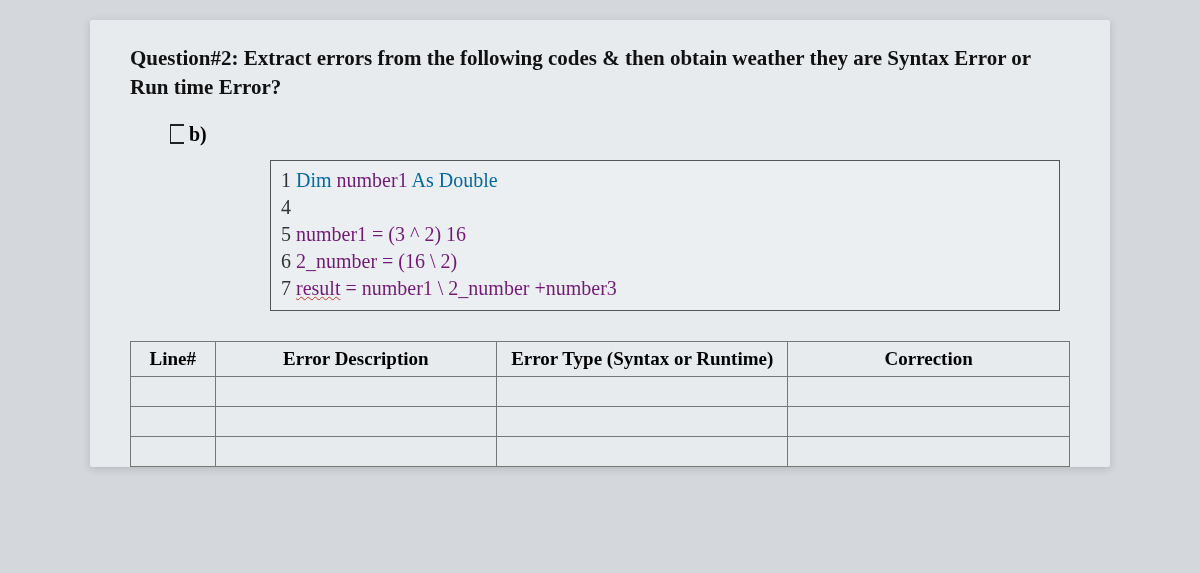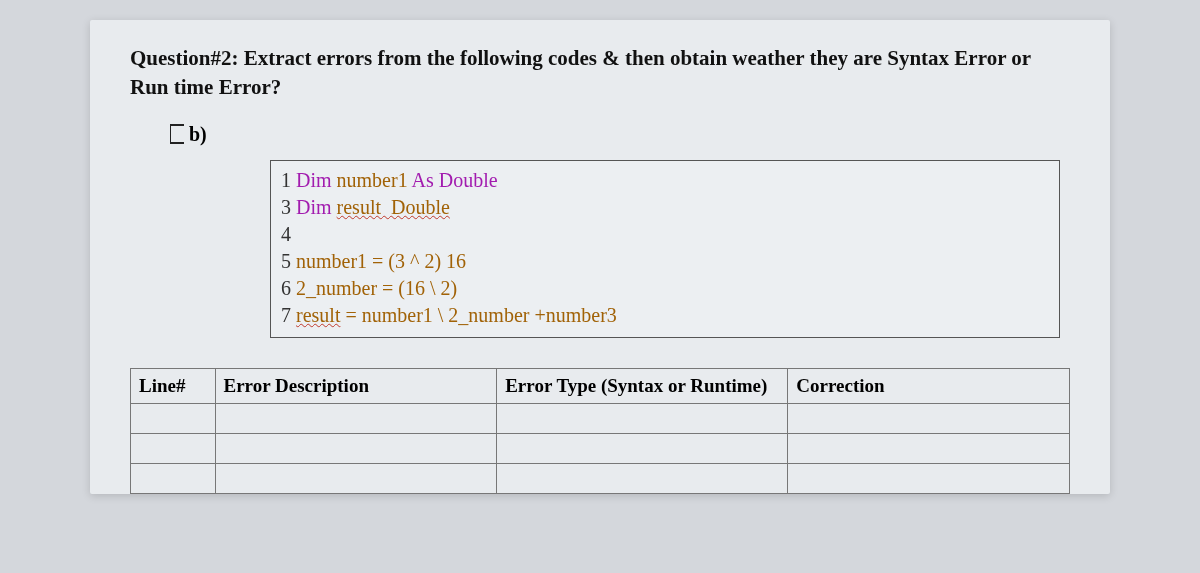--- a/index.html
+++ b/index.html
@@ -83,40 +83,40 @@
       font-size: 20px;
       line-height: 1.35;
     }
     .code-line {
       white-space: pre;
     }
     .ln {
       color: #333;
     }
     .kw {
-      color: #a21caf;
+      color: #0369a1;
     }
     .nm {
-      color: #a16207;
+      color: #701a75;
     }
     .wavy {
       text-decoration-line: underline;
       text-decoration-style: wavy;
       text-decoration-color: #c0392b;
       text-decoration-thickness: 1px;
     }
     table.err-table {
       width: 100%;
       border-collapse: collapse;
       font-size: 19px;
     }
     table.err-table th, table.err-table td {
       border: 1px solid #777;
       padding: 6px 8px;
-      text-align: left;
+      text-align: center;
       vertical-align: top;
     }
     table.err-table th {
       font-weight: bold;
       background: #e8ebee;
     }
     table.err-table td {
       height: 30px;
     }
     .col-line { width: 9%; }
@@ -134,21 +134,20 @@
     <span class="qtext">Extract errors from the following codes &amp; then obtain weather they are Syntax Error or Run time Error?</span>
   </p>
 
   <div class="part-row">
     <span class="cursor"></span>
     <span class="part-label">b)</span>
   </div>
 
   <div class="code-box" id="code-box">
       <div class="code-line"><span class="ln">1 </span><span class="kw">Dim </span><span class="nm">number1 </span><span class="kw">As Double</span></div>
-      <div class="code-line"><span class="ln">3 </span><span class="kw">Dim </span><span class="nm wavy">result  Double</span></div>
       <div class="code-line"><span class="ln">4 </span></div>
       <div class="code-line"><span class="ln">5 </span><span class="nm">number1 = (3 ^ 2) 16</span></div>
       <div class="code-line"><span class="ln">6 </span><span class="nm">2_number = (16 \ 2)</span></div>
       <div class="code-line"><span class="ln">7 </span><span class="nm wavy">result</span><span class="nm"> = number1 \ 2_number +number3</span></div>
     </div>
 
   <table class="err-table">
     <thead>
       <tr>
         <th class="col-line">Line#</th>

